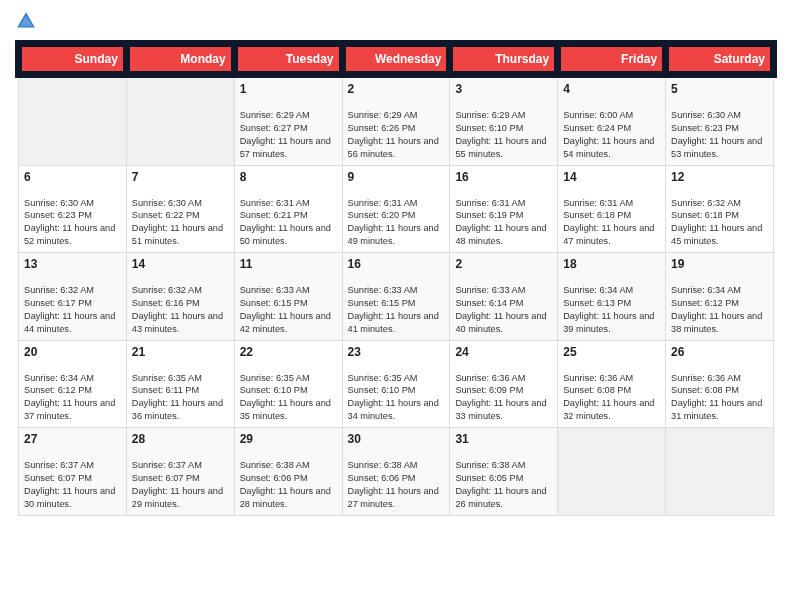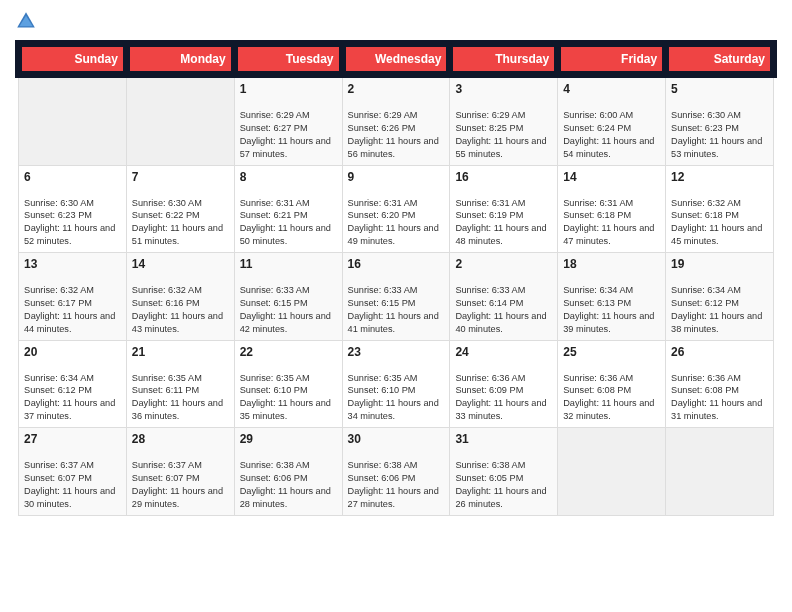--- a/index.html
+++ b/index.html
@@ -140,21 +140,21 @@
           </td>
           <td>
             <div class="day-num">2</div>
             <div class="day-info">Sunrise: 6:29 AM
 Sunset: 6:26 PM
 Daylight: 11 hours and 56 minutes.</div>
           </td>
           <td>
             <div class="day-num">3</div>
             <div class="day-info">Sunrise: 6:29 AM
-Sunset: 8:25 PM
+Sunset: 6:10 PM
 Daylight: 11 hours and 55 minutes.</div>
           </td>
           <td>
             <div class="day-num">4</div>
             <div class="day-info">Sunrise: 6:00 AM
 Sunset: 6:24 PM
 Daylight: 11 hours and 54 minutes.</div>
           </td>
           <td>
             <div class="day-num">5</div>

